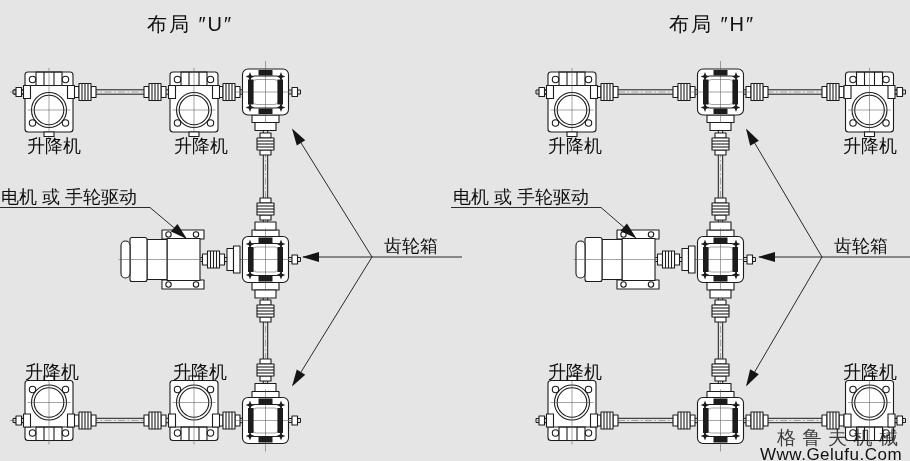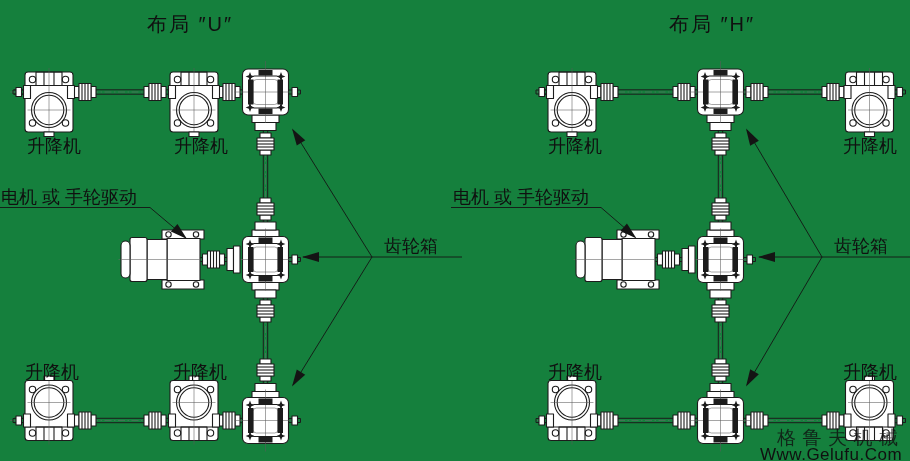--- a/index.html
+++ b/index.html
@@ -1,16 +1,16 @@
 <!DOCTYPE html>
 <html><head>
 <meta charset="utf-8">
 <style>
   html,body{margin:0;padding:0;background:#fff;}
-  .canvas{position:relative;width:910px;height:461px;background:#15803d;overflow:hidden;
+  .canvas{position:relative;width:910px;height:461px;background:#e5e5e5;overflow:hidden;
           font-family:"Liberation Sans",sans-serif;}
   svg{display:block;}
   .pf{fill:#ffffff;stroke:#1c1c1c;stroke-width:1.1;stroke-linejoin:round;}
   .part{fill:none;stroke:#1c1c1c;stroke-width:1.1;stroke-linejoin:round;}
   .dark{fill:#1c1c1c;stroke:none;}
   .thin{fill:none;stroke:#5a5a5a;stroke-width:.55;}
   .cl{fill:none;stroke:#6a6a6a;stroke-width:.55;stroke-dasharray:7 2.5 1.5 2.5;}
   .sh{fill:none;stroke:#1c1c1c;stroke-width:1;}
   .leader{fill:none;stroke:#141414;stroke-width:.9;}
   .lbl{font-family:"Liberation Sans",sans-serif;font-size:18px;fill:#101010;}

